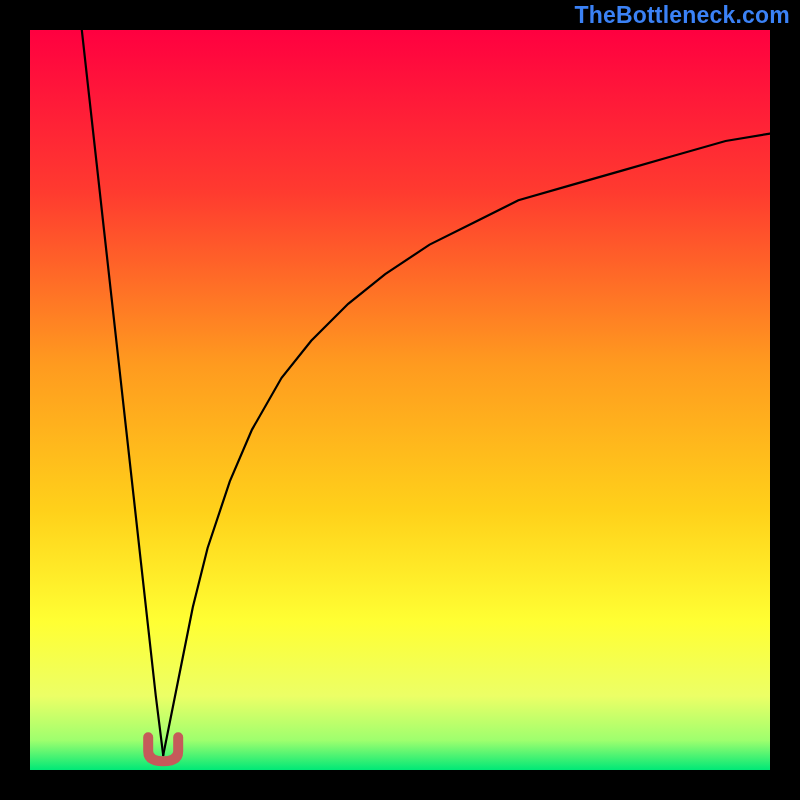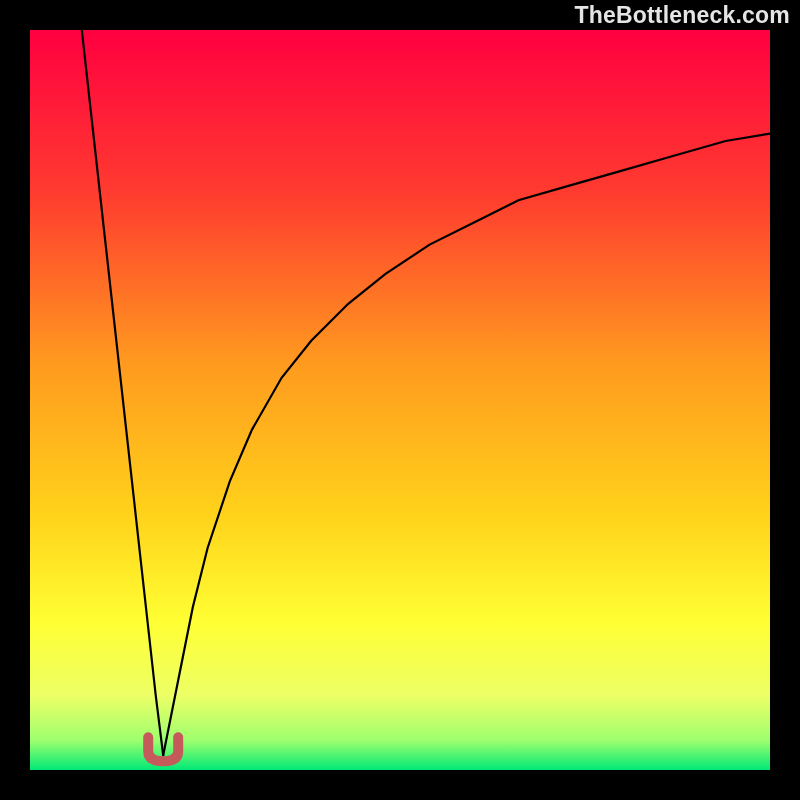--- a/index.html
+++ b/index.html
@@ -14,21 +14,21 @@
   .outer {
     width: 800px;
     height: 800px;
     background: #000;
     position: relative;
   }
   .watermark {
     position: absolute;
     top: 2px;
     right: 10px;
-    color: #e5e5e5;
+    color: #3b82f6;
     font-size: 23px;
     font-weight: bold;
     letter-spacing: 0.2px;
     z-index: 10;
     user-select: none;
   }
   .plot-frame {
     position: absolute;
     left: 30px;
     top: 30px;

